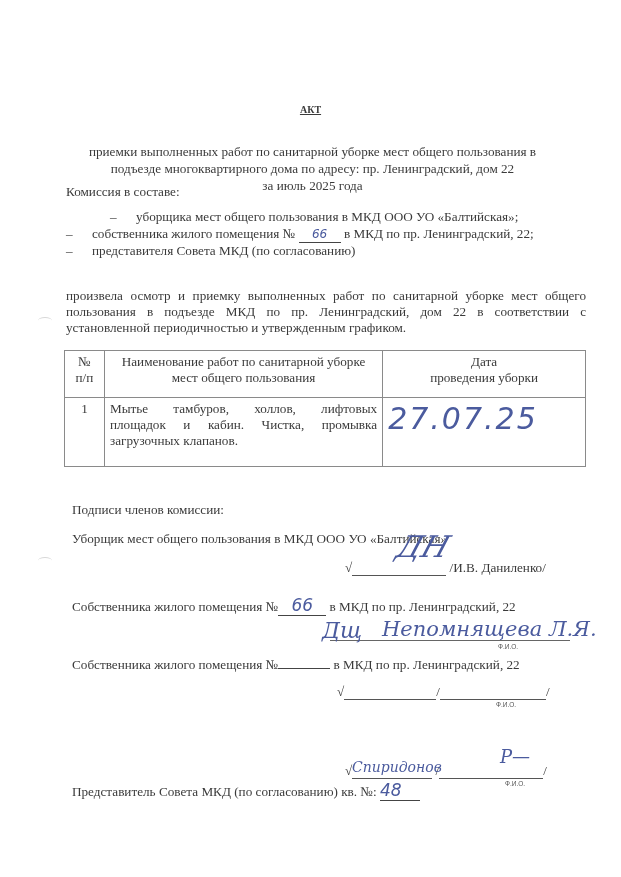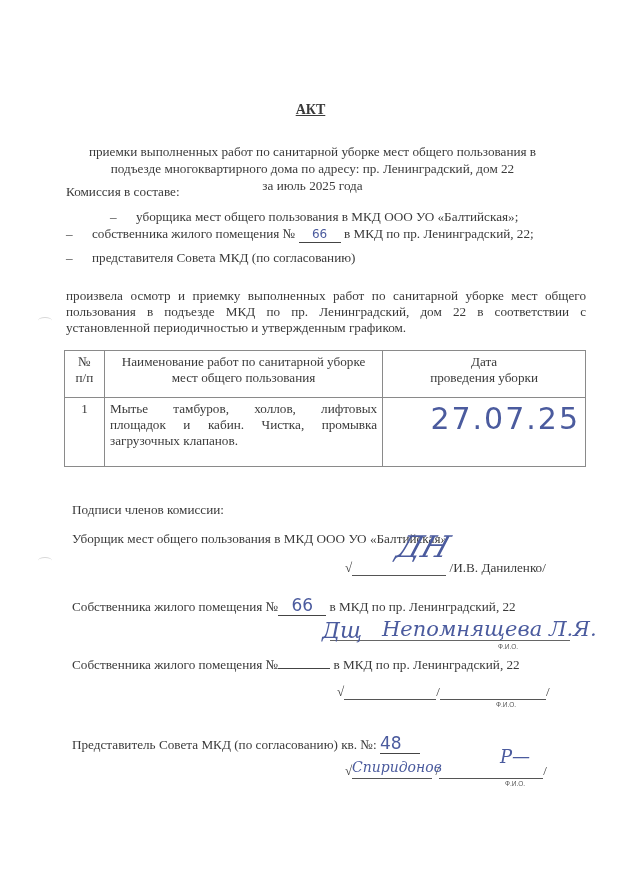--- a/index.html
+++ b/index.html
@@ -1,23 +1,23 @@
 <!DOCTYPE html>
 <html><head>
   <meta charset="utf-8">
   <style>
     html, body { margin: 0; padding: 0; background: #ffffff; }
     body { width: 621px; height: 877px; position: relative; overflow: hidden;
       font-family: "Liberation Serif", "DejaVu Serif", serif; color: #3a3a3a; }
     .abs { position: absolute; }
     .t { font-size: 13.2px; line-height: 16px; white-space: nowrap; }
     .center { text-align: center; }
-    .title { left: 0; width: 621px; top: 102px; font-weight: bold; font-size: 14px; text-decoration: underline; }
+    .title { left: 0; width: 621px; top: 102px; font-weight: bold; font-size: 10px; text-decoration: underline; }
     .subtitle { left: 40px; width: 545px; top: 119px; line-height: 17px; margin-top: 24px; }
-    .hw { font-family: "DejaVu Sans", sans-serif; color: #4b5b9e; text-align: right; }
+    .hw { font-family: "DejaVu Sans", sans-serif; font-style: italic; color: #4b5b9e; }
     .uline { display: inline-block; border-bottom: 1px solid #444; vertical-align: baseline; }
     .dash { display: inline-block; width: 26px; }
     .just { text-align: justify; text-align-last: justify; white-space: normal; }
     table.works { position: absolute; left: 64px; top: 350px; width: 522px; border-collapse: collapse; }
     table.works td, table.works th { border: 1px solid #8a8a8a; font-weight: normal; font-size: 13.2px; line-height: 16px; vertical-align: top; padding: 3px 5px; color: #3a3a3a; }
     table.works th { text-align: center; height: 40px; }
     table.works td { height: 62px; }
     .sigline { display: inline-block; border-bottom: 1px solid #555; height: 14px; vertical-align: bottom; }
     .fio { font-family: "Liberation Sans", sans-serif; font-size: 6.5px; color: #555; position: absolute; }
     .scribble { position: absolute; font-family: "DejaVu Serif", serif; font-style: italic; color: #4b5b9e; white-space: nowrap; }
@@ -41,21 +41,21 @@
 
 <div class="abs" style="left:66px;top:209px;">
   <div class="t" style="height:17px;margin-left:44px;">
     <span class="dash">–</span><span>уборщика мест общего пользования в МКД ООО УО «Балтийская»;</span>
   </div>
   <div class="t" style="height:17px;">
     <span class="dash">–</span><span>собственника жилого помещения №</span>
     <span class="uline" style="width:42px;text-align:center;"><span class="hw" style="font-size:12px;">66</span></span>
     <span>в МКД по пр. Ленинградский, 22;</span>
   </div>
-  <div class="t" style="height:17px;margin-top:7px;">
+  <div class="t" style="height:17px;">
     <span class="dash">–</span><span>представителя Совета МКД (по согласованию)</span>
   </div>
 </div>
 
 <div class="abs" style="left:66px;top:288px;width:520px;">
   <div class="t just">произвела осмотр и приемку выполненных работ по санитарной уборке мест общего</div>
   <div class="t just">пользования в подъезде МКД по пр. Ленинградский, дом 22 в соответствии с</div>
   <div class="t">установленной периодичностью и утвержденным графиком.</div>
 </div>
 
@@ -116,21 +116,21 @@
   <span>Собственника жилого помещения №</span><span class="uline" style="width:52px;height:12px;"><span class="hw"></span></span>
   <span>в МКД по пр. Ленинградский, 22</span>
 </div>
 <div class="abs t" style="left:337px;top:684px;">
   <span>√</span><span class="sigline" style="width:92px;"></span><span>/</span><span class="sigline" style="width:106px;"></span><span>/</span>
 </div>
 <div class="fio" style="left:496px;top:701px;">Ф.И.О.</div>
 
 <div class="abs t" style="left:72px;top:735px;">
   <span>Представитель   Совета МКД (по согласованию) кв. №:</span>
-  <span class="uline" style="width:40px;"><span class="hw" style="font-size:17px;">48</span></span>
+  <span class="uline" style="width:40px;margin-top:47px;"><span class="hw" style="font-size:17px;">48</span></span>
 </div>
 <div class="abs t" style="left:345px;top:763px;">
   <span>√</span><span class="sigline" style="width:80px;"></span>
   <span>/</span><span class="sigline" style="width:104px;"></span><span>/</span>
 </div>
 <div class="scribble" style="left:352px;top:759px;font-size:14px;">Спиридонов</div>
 <div class="scribble" style="left:500px;top:746px;font-size:18px;">Р—</div>
 <div class="fio" style="left:505px;top:780px;">Ф.И.О.</div>
 
 </body></html>

